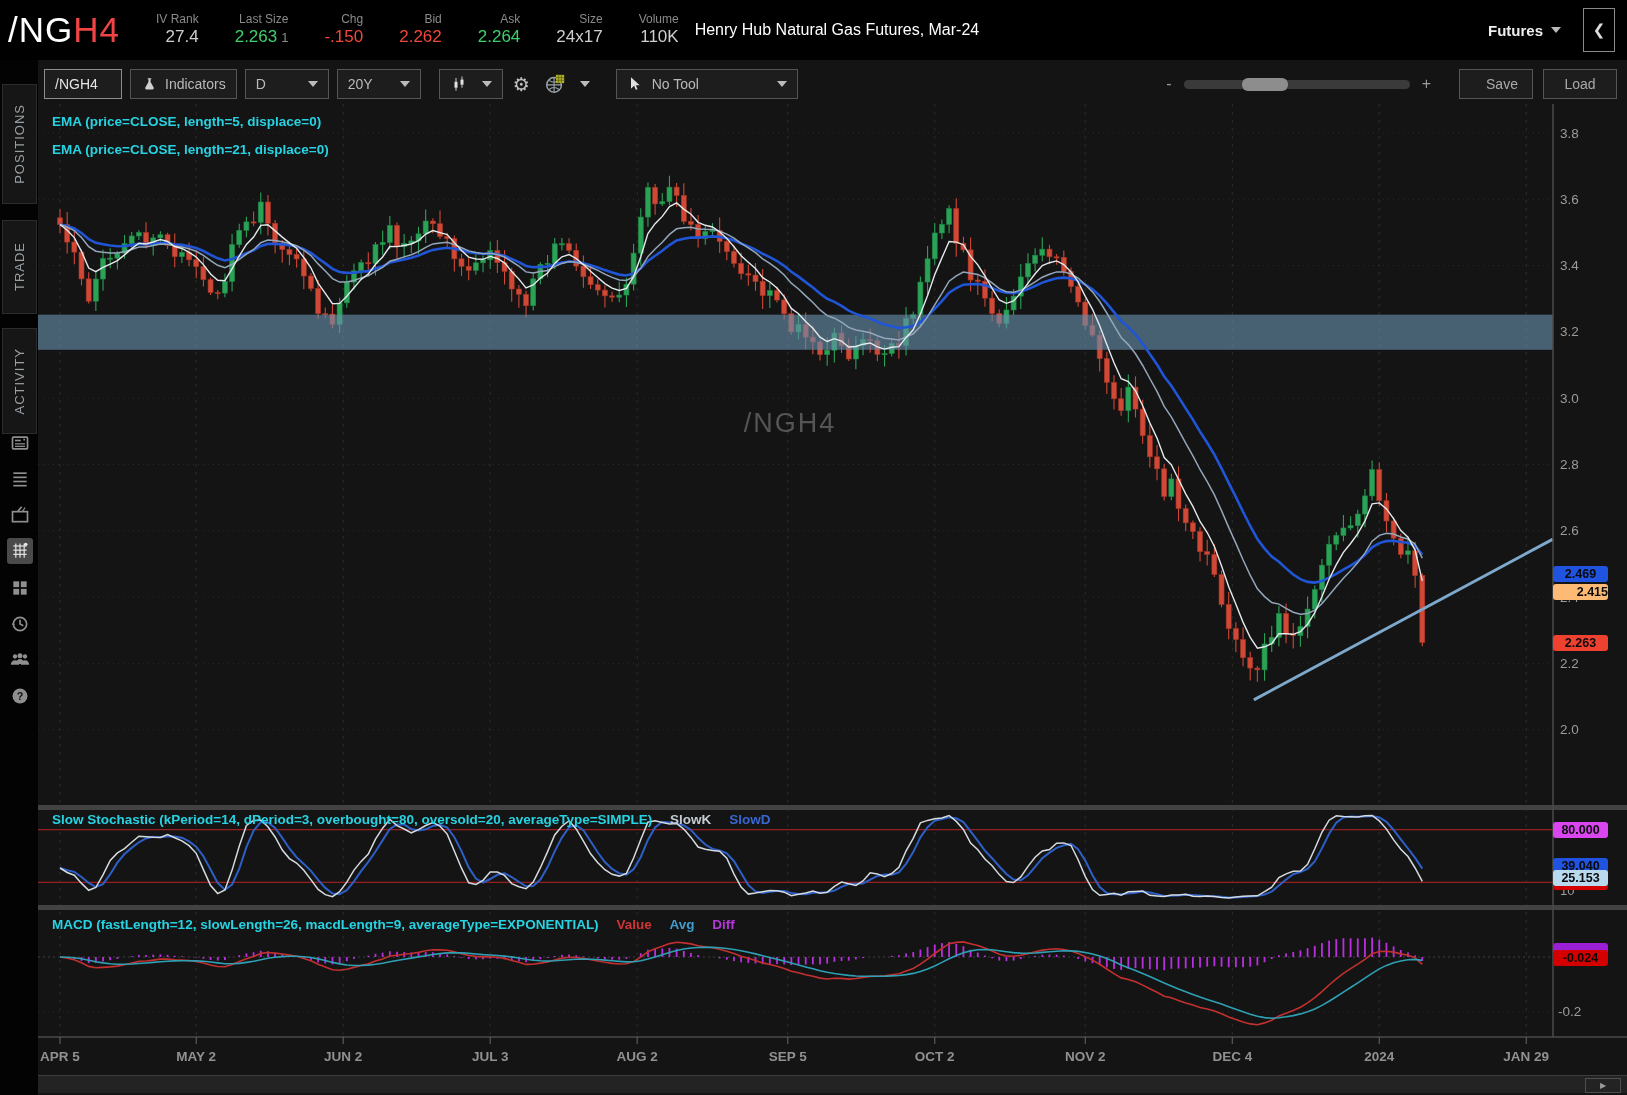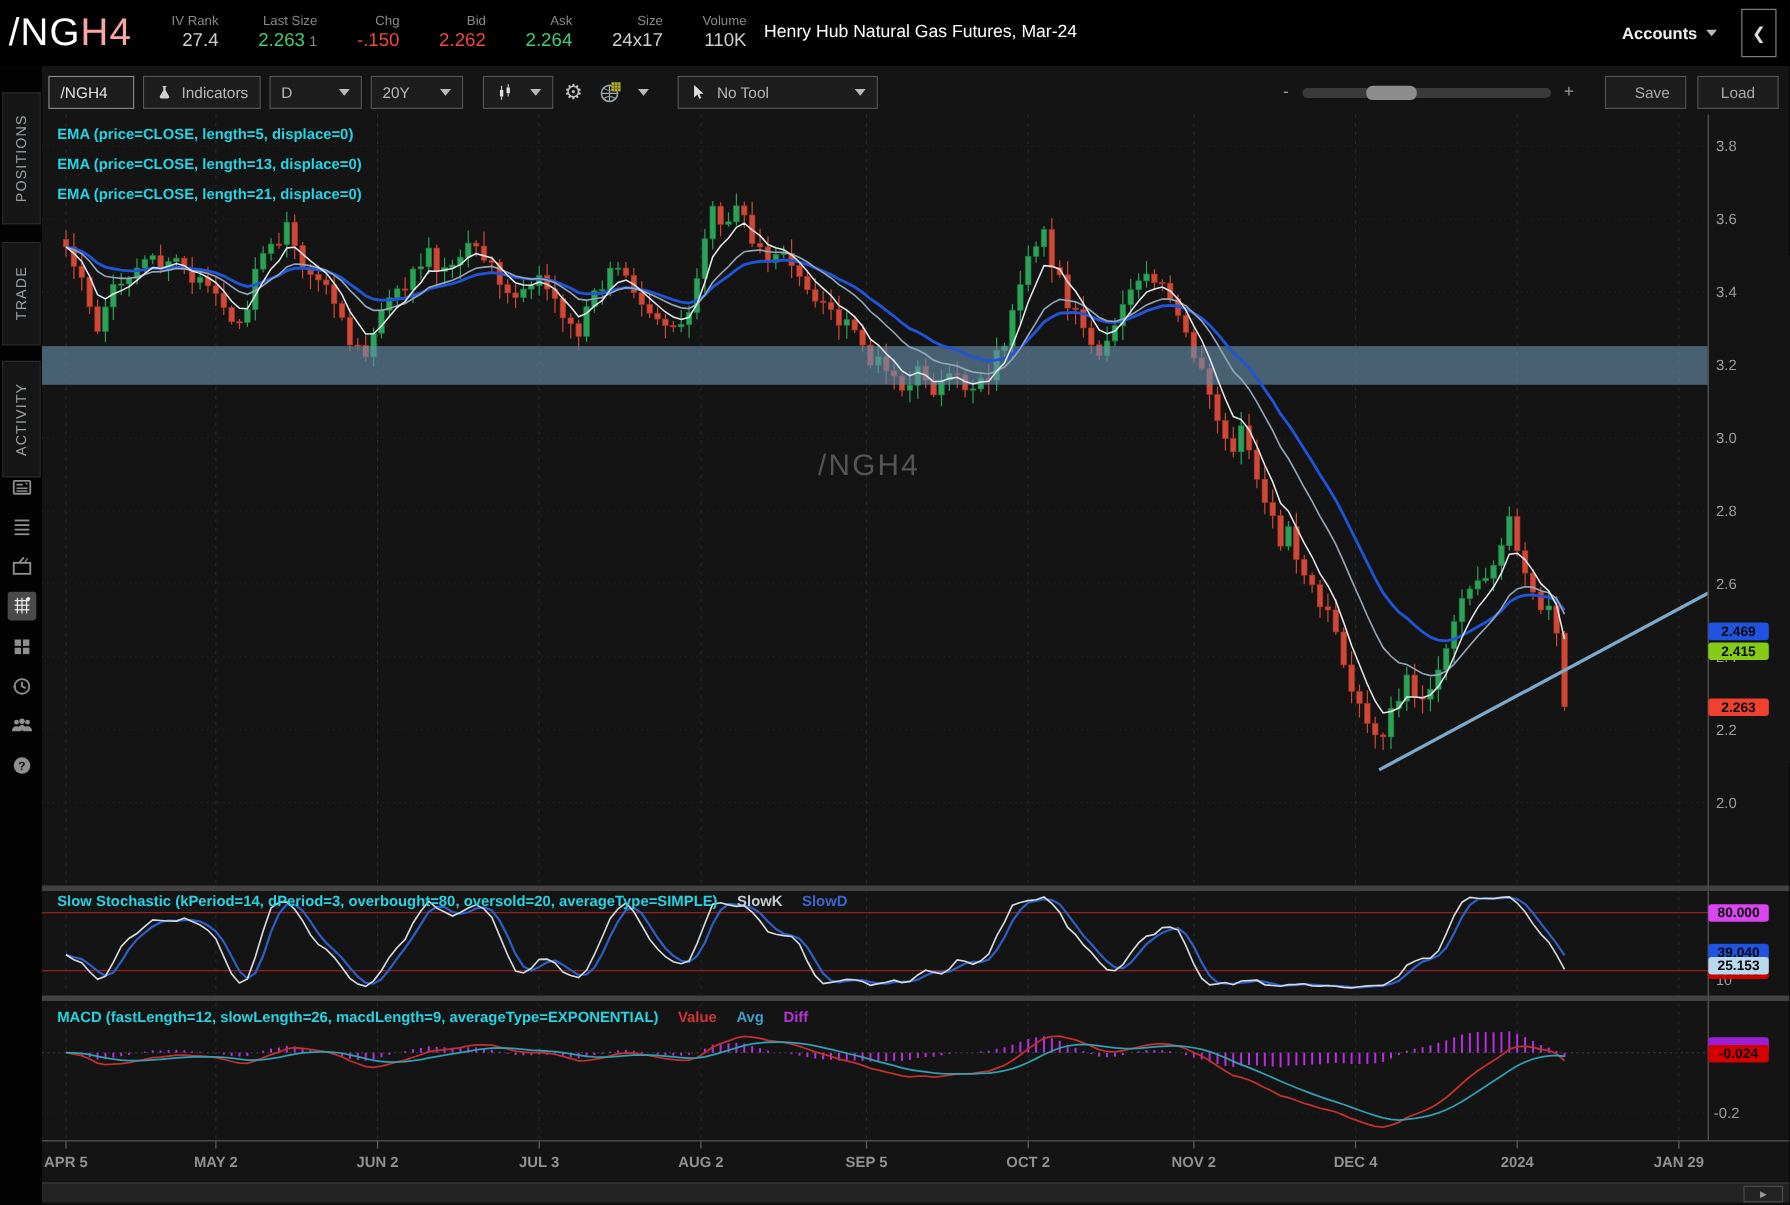--- a/index.html
+++ b/index.html
@@ -2,21 +2,21 @@
 <html><head>
 <meta charset="utf-8">
 <style>
   html,body{margin:0;padding:0;background:#000;}
   .app{position:relative;width:1627px;height:1095px;background:#0d0d0d;overflow:hidden;
        font-family:"Liberation Sans",sans-serif;color:#ccc;}
   
   .header{position:absolute;left:0;top:0;width:1627px;height:60px;background:#000;z-index:30;
           display:flex;align-items:center;padding:0 8px;box-sizing:border-box;}
   .sym{font-size:35px;letter-spacing:1px;white-space:nowrap;}
-  .sym .root{color:#fff;} .sym .suffix{color:#fca5a5;}
+  .sym .root{color:#fff;} .sym .suffix{color:#ef4444;}
   .stat{margin-left:36px;text-align:right;line-height:1.15;}
   .stat .lb{font-size:12px;color:#8a8a8a;}
   .stat .vl{font-size:17px;}
   .t-neutral{color:#cfcfcf}.t-green{color:#3ecf6e}.t-red{color:#f0483a}
   .stat .extra{font-size:13px;color:#8a8a8a;margin-left:4px;}
   .hd-title{font-size:16px;color:#fff;margin-left:16px;white-space:nowrap;}
   .accounts{margin-left:auto;display:flex;align-items:center;font-size:15px;font-weight:bold;color:#eee;}
   .collapse-btn{margin-left:22px;margin-right:4px;width:30px;height:42px;border:1px solid #8a8a8a;
        display:flex;align-items:center;justify-content:center;color:#ddd;font-size:15px;background:#000;}
   .caret{display:inline-block;width:0;height:0;border-left:5px solid transparent;border-right:5px solid transparent;
@@ -727,21 +727,21 @@
     <div class="stat">
       <div class="lb">Size</div>
       <div class="vl t-neutral">24x17</div>
     </div>
     <div class="stat">
       <div class="lb">Volume</div>
       <div class="vl t-neutral">110K</div>
     </div>
     <div class="hd-title">Henry Hub Natural Gas Futures, Mar-24</div>
     <div class="accounts">
-      <span>Accounts</span>
+      <span>Futures</span>
       <span class="caret"></span>
     </div>
     <div class="collapse-btn">
       <span>❮</span>
     </div>
   </div>
 
   <div class="sidebar">
     <div class="vtab" style="top:24px;height:118px;">
         <span>POSITIONS</span>
@@ -883,37 +883,36 @@
           <div class="zoom-thumb"></div>
         </div>
       <span class="zoom-sign">+</span>
     </div>
     <div class="tbtn save-load" style="margin-left:16px;padding-left:22px;">Save</div>
     <div class="tbtn save-load">Load</div>
   </div>
 
   <div class="study-labels">
     <div>EMA (price=CLOSE, length=5, displace=0)</div>
-    <div>EMA (price=CLOSE, length=13, displace=0)</div>
     <div>EMA (price=CLOSE, length=21, displace=0)</div>
   </div>
   <div class="pane-label" style="top:812px;text-align:center;">
     <span>Slow Stochastic (kPeriod=14, dPeriod=3, overbought=80, oversold=20, averageType=SIMPLE)</span>
     <span class="lg lg-slowk">SlowK</span>
     <span class="lg lg-slowd">SlowD</span>
   </div>
   <div class="pane-label" style="top:917px;">
     <span>MACD (fastLength=12, slowLength=26, macdLength=9, averageType=EXPONENTIAL)</span>
     <span class="lg lg-value">Value</span>
     <span class="lg lg-avg">Avg</span>
     <span class="lg lg-diff">Diff</span>
   </div>
 
   <div class="badge" style="top:566px;background:#2053e0;">2.469</div>
-  <div class="badge" style="top:584px;background:#84cc16;">2.415</div>
+  <div class="badge" style="top:584px;background:#fdba74;text-align:right;">2.415</div>
   <div class="badge" style="top:635px;background:#ef4130;">2.263</div>
   <div class="badge" style="top:822px;background:#d946ef;">80.000</div>
   <div class="badge" style="top:874px;background:#d40000;">20.000</div>
   <div class="badge" style="top:858px;background:#2053e0;">39.040</div>
   <div class="badge" style="top:870px;background:#b9d9ee;">25.153</div>
   <div class="badge" style="top:943px;background:#9b1fd6;"></div>
   <div class="badge" style="top:950px;background:#d40000;">-0.024</div>
 
   <div class="scrollbar">
     <div class="scroll-right">

